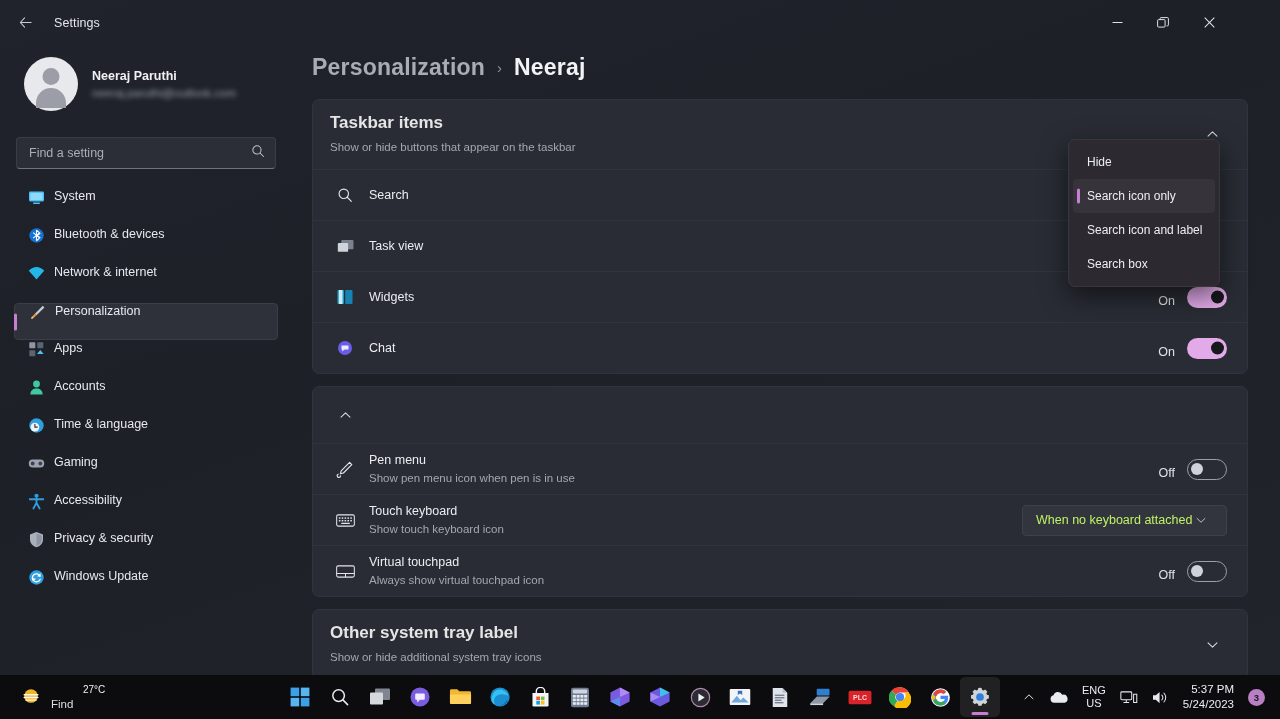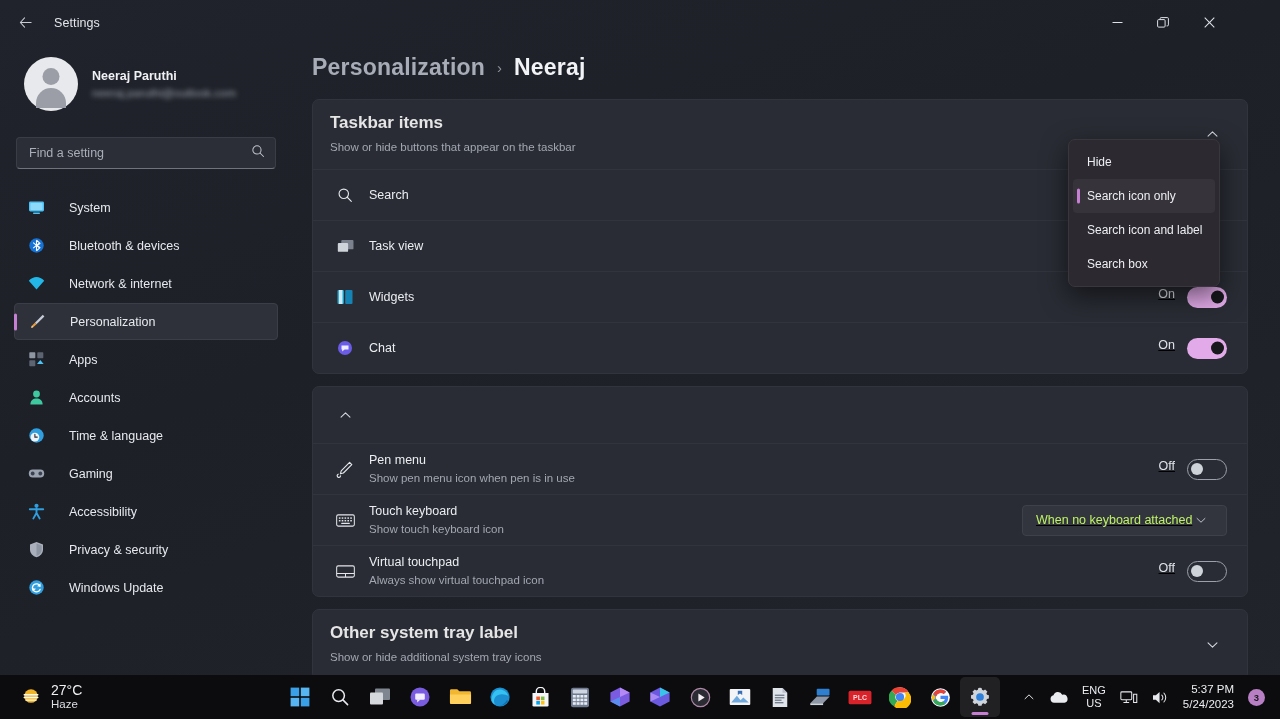--- a/index.html
+++ b/index.html
@@ -81,21 +81,21 @@
     font-family: "Liberation Sans", sans-serif;
   }
   .searchbox input::placeholder { color: #a9aeb8; }
   .search-ico {
     position: absolute; right: 10px; top: 50%; transform: translateY(-50%);
     color: #c2c6ce;
   }
   .nav { margin-top: 20px; }
   .nav-item {
     position: relative;
-    display: flex; align-items: center; gap: 24px;
+    display: flex; align-items: flex-start; gap: 9px;
     height: 37px; padding-left: 14px; margin: 1px 0;
     border-radius: 4px; cursor: default;
   }
   .nav-item.active {
     background: #2e3139;
     border: 1px solid #3b3e47;
   }
   .nav-item.active::before {
     content: ""; position: absolute; left: -1px; top: 50%;
     transform: translateY(-50%);
@@ -141,21 +141,21 @@
     border-top: 1px solid #31343d;
     position: relative;
   }
   .row-ico {
     position: absolute; left: 22px; top: 50%; transform: translateY(-50%);
     width: 20px; height: 20px; display: flex; align-items: center; justify-content: center;
   }
   .row-text { flex: 1; }
   .row-title { font-size: 12.5px; color: #ebedf1; line-height: 17px; }
   .row-desc { font-size: 11.5px; color: #a2a7b1; line-height: 16px; margin-top: 1px; }
-  .row-right { display: flex; align-items: flex-start; gap: 12px; text-decoration: underline; }
+  .row-right { display: flex; align-items: flex-end; gap: 12px; }
   .state-label { font-size: 12.5px; color: #dfe2e8; }
 
   
   .toggle {
     width: 40px; height: 21px; border-radius: 11px; position: relative; flex: none;
   }
   .toggle.on { background: #e2aae9; }
   .toggle.on .knob {
     position: absolute; right: 3px; top: 50%; transform: translateY(-50%);
     width: 13px; height: 13px; border-radius: 50%; background: #17181c;
@@ -196,21 +196,21 @@
   .taskbar {
     position: absolute; left: 0; bottom: 0; width: 1280px; height: 44px;
     background: #0c0c0e;
     display: flex; align-items: center;
   }
   .weather {
     display: flex; align-items: center; gap: 9px; margin-left: 12px;
     padding: 3px 8px; border-radius: 4px;
   }
   .weather-txt { line-height: 14px; }
-  .weather-temp { font-size: 14px; color: #f0f1f4; }
+  .weather-temp { font-size: 10px; color: #f0f1f4; margin-left: 32px; }
   .weather-cond { font-size: 11.5px; color: #dcdee3; }
   .tb-center {
     position: absolute; left: 50%; transform: translateX(-50%);
     display: flex; align-items: center; gap: 0;
   }
   .tb-app {
     width: 40px; height: 40px; border-radius: 5px; position: relative;
     display: flex; align-items: center; justify-content: center;
   }
   .tb-app.active { background: rgba(255,255,255,.09); }
@@ -609,21 +609,21 @@
       <svg width="22" height="22" viewBox="0 0 24 24">
         <circle cx="12" cy="11" r="7.4" fill="#f0b429"></circle>
         <g stroke="#fdfaf2" stroke-width="1.5" stroke-linecap="round">
           <path d="M4.6 9.6 H19.4"></path>
             <path d="M4.6 12.6 H19.4"></path>
             <path d="M6.4 15.4 H17.6"></path>
         </g>
       </svg>
       <div class="weather-txt">
         <div class="weather-temp">27°C</div>
-        <div class="weather-cond">Haze</div>
+        <div class="weather-cond">Find</div>
       </div>
     </div>
 
     <div class="tb-center">
 
       <div class="tb-app">
         <svg width="20" height="20" viewBox="0 0 20 20">
           <rect x="0.6" y="0.6" width="8.6" height="8.6" fill="#3aa0e8"></rect>
           <rect x="10.8" y="0.6" width="8.6" height="8.6" fill="#57b6f2"></rect>
           <rect x="0.6" y="10.8" width="8.6" height="8.6" fill="#57b6f2"></rect>

